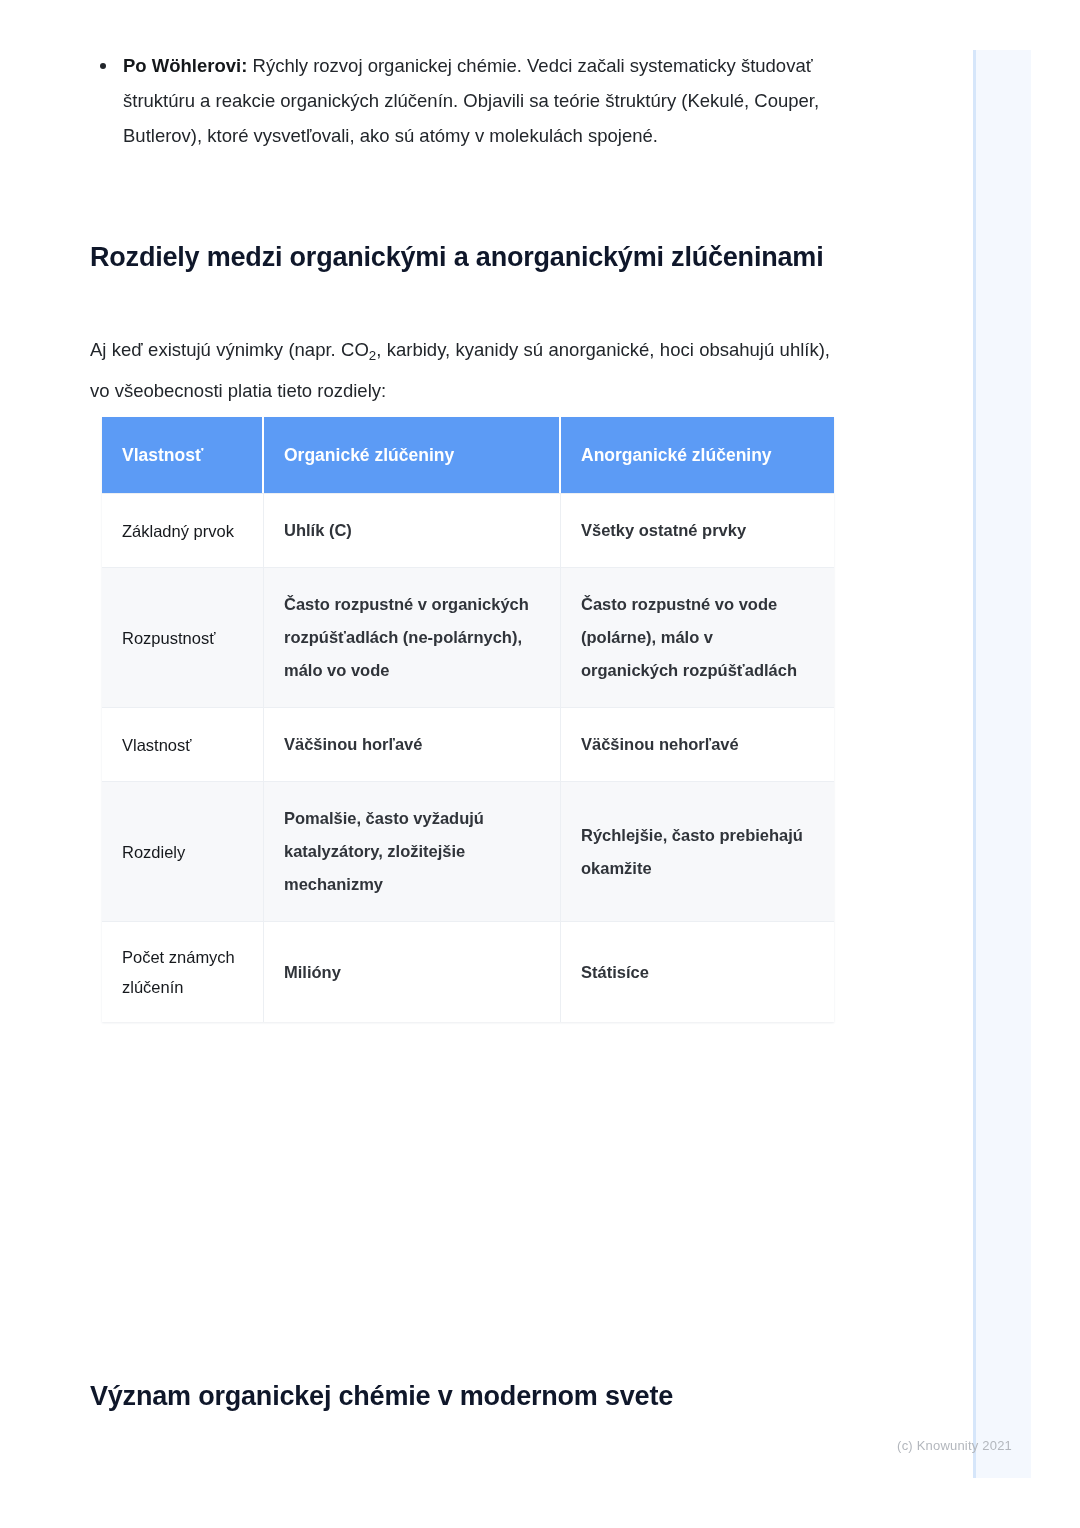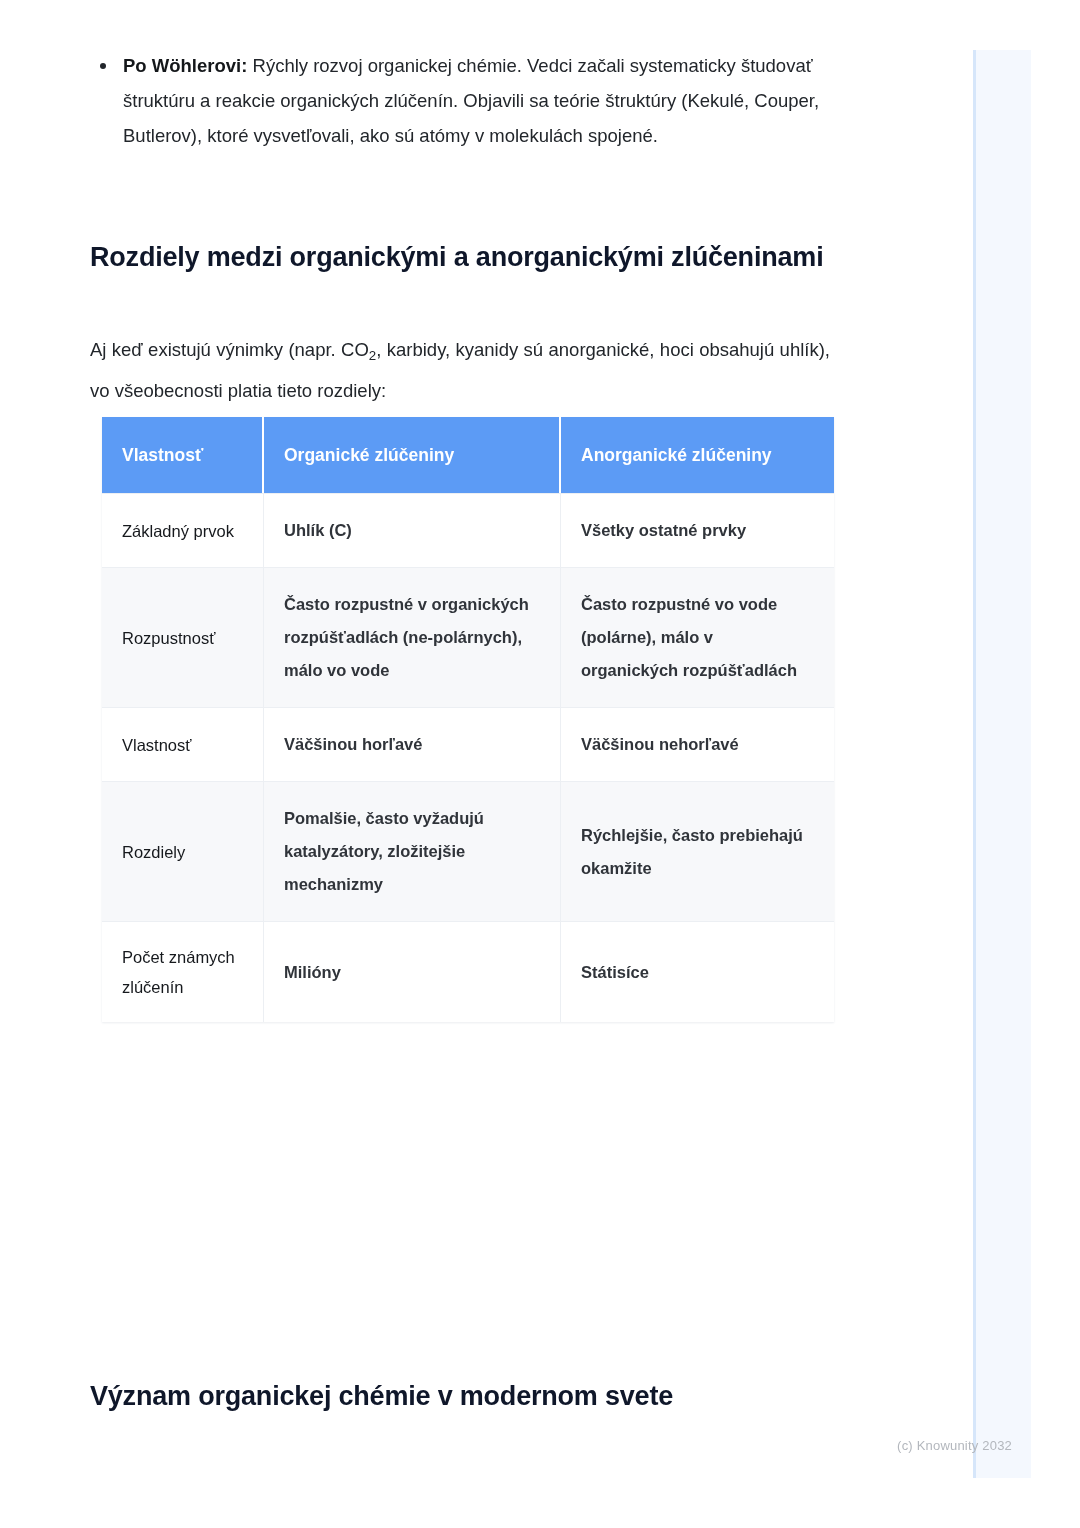--- a/index.html
+++ b/index.html
@@ -211,13 +211,13 @@
         <td>Milióny</td>
         <td>Státisíce</td>
       </tr>
     </tbody>
   </table>
 
   <h2 class="section-heading" id="heading-vyznam">Význam organickej chémie v modernom svete</h2>
 
 </div>
 
-<div class="watermark">(c) Knowunity 2032</div>
+<div class="watermark">(c) Knowunity 2021</div>
 
 </body></html>

